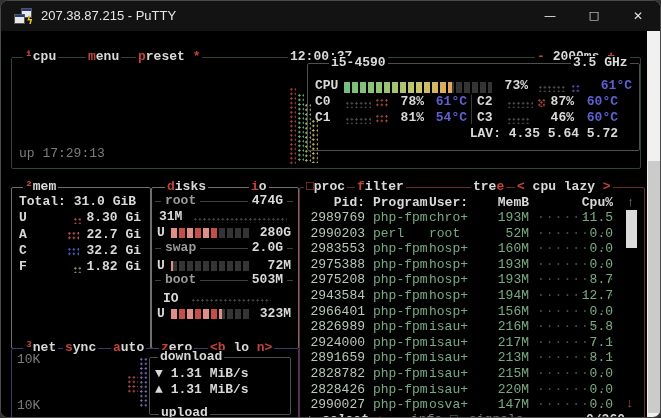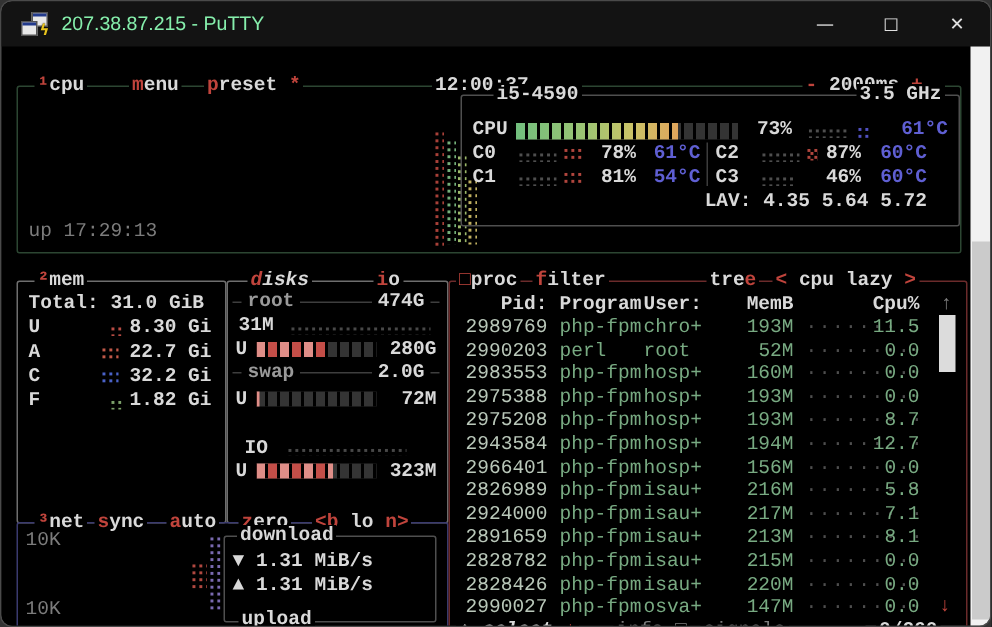--- a/index.html
+++ b/index.html
@@ -1,20 +1,20 @@
 <!DOCTYPE html>
 <html><head>
 <meta charset="utf-8">
 <style>
   html,body{margin:0;padding:0;background:#333;}
   .window{position:relative;width:661px;height:418px;background:#000;border:1px solid #4a4a4a;
           border-radius:8px;overflow:hidden;box-sizing:border-box;
           font-family:"Liberation Mono","DejaVu Sans Mono",monospace;}
   .titlebar{position:absolute;left:0;top:0;width:100%;height:30px;background:#131313;}
-  .title-text{position:absolute;left:40px;top:7px;font:13px/16px "Liberation Sans",sans-serif;color:#86efac;}
+  .title-text{position:absolute;left:40px;top:7px;font:13px/16px "Liberation Sans",sans-serif;color:#e5e5e5;}
   .winbtn{position:absolute;top:0;width:44px;height:30px;display:flex;align-items:center;justify-content:center;
           color:#e0e0e0;font:12px/12px "DejaVu Sans",sans-serif;cursor:default;}
   
   .picon{position:absolute;left:13px;top:7px;width:18px;height:16px;}
   .picon .scr{position:absolute;background:#e8e8e8;border:1px solid #555;width:9px;height:8px;}
   .picon .scr::before{content:"";position:absolute;left:0;top:0;right:0;height:2px;background:#223a8c;}
   .picon .s1{right:0;top:0;}
   .picon .s2{left:0;bottom:0;}
   .picon .bolt{position:absolute;right:-1px;bottom:-2px;color:#e8c41e;font:bold 10px/10px "DejaVu Sans",sans-serif;
                text-shadow:0 0 1px #000;}
@@ -147,21 +147,21 @@
 
     <span class="t wt b" style="left:18px;top:197px;">C</span>
     <div class="dg" style="--c:#4a62c8;left:66px;top:200px;width:12px;height:10px;"></div>
     <span class="t wt b ra" style="left:76px;top:197px;width:64px;">32.2 Gi</span>
 
     <span class="t wt b" style="left:18px;top:213px;">F</span>
     <div class="dg" style="--c:#7ca06a;left:72px;top:219px;width:8px;height:7px;"></div>
     <span class="t wt b ra" style="left:76px;top:213px;width:64px;">1.82 Gi</span>
 
     <div class="box bx-mem" style="left:150px;top:140px;width:146px;height:160px;"></div>
-    <span class="t lbl" style="left:164px;top:133px;font-style:italic;"><span class="rd b">d</span><span class="wt b">isks</span></span>
+    <span class="t lbl" style="left:164px;top:133px;"><span class="rd b">d</span><span class="wt b">isks</span></span>
     <span class="t lbl" style="left:248px;top:133px;"><span class="rd b">i</span><span class="wt b">o</span></span>
 
     <div class="divrow" style="left:154px;top:147px;width:138px;">
       <span class="dl" style="width:6px;"></span>
         <span class="t2 lg b nm">root</span>
       <span class="dl" style="flex:1;"></span>
         <span class="t2 wt b nm">474G</span>
         <span class="dl" style="width:6px;"></span>
     </div>
     <span class="t wt b" style="left:158px;top:163px;">31M</span>
@@ -180,20 +180,27 @@
         <span class="t2 wt b nm">2.0G</span>
         <span class="dl" style="width:6px;"></span>
     </div>
     <span class="t wt b" style="left:156px;top:212px;">U</span>
     <div class="meter" style="left:170px;top:214px;width:80px;height:10px;">
       <div class="fill diskfill" style="width:3%;"></div>
         <div class="seg"></div>
     </div>
     <span class="t wt b ra" style="left:250px;top:212px;width:40px;">72M</span>
 
+    <div class="divrow" style="left:154px;top:226px;width:138px;">
+      <span class="dl" style="width:6px;"></span>
+        <span class="t2 lg b nm">boot</span>
+      <span class="dl" style="flex:1;"></span>
+        <span class="t2 wt b nm">503M</span>
+        <span class="dl" style="width:6px;"></span>
+    </div>
     <span class="t wt b" style="left:162px;top:245px;">IO</span>
     <div class="dg" style="--c:#484848;left:190px;top:251px;width:80px;height:6px;"></div>
     <span class="t wt b" style="left:156px;top:260px;">U</span>
     <div class="meter" style="left:170px;top:262px;width:80px;height:10px;">
       <div class="fill diskfill" style="width:64%;"></div>
         <div class="seg"></div>
     </div>
     <span class="t wt b ra" style="left:250px;top:260px;width:40px;">323M</span>
 
     <div class="box bx-net" style="left:10px;top:301px;width:286px;height:72px;"></div>

